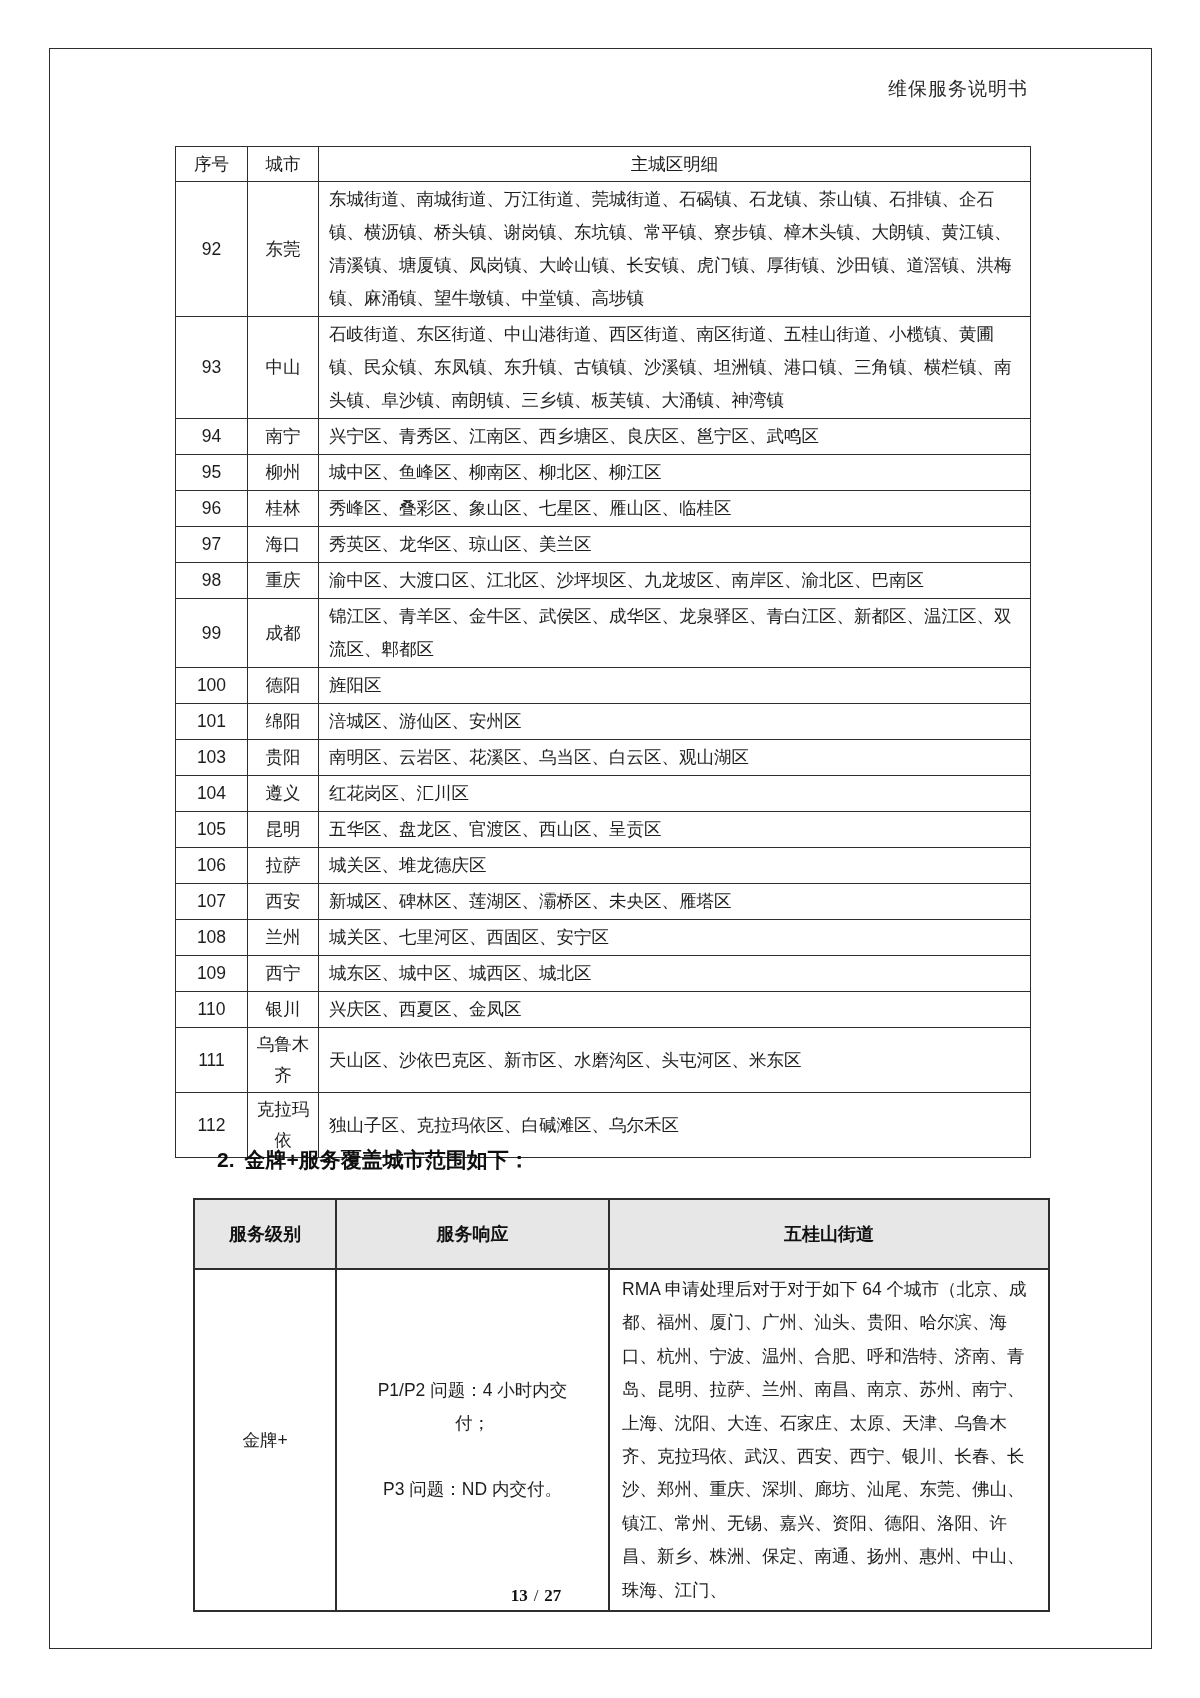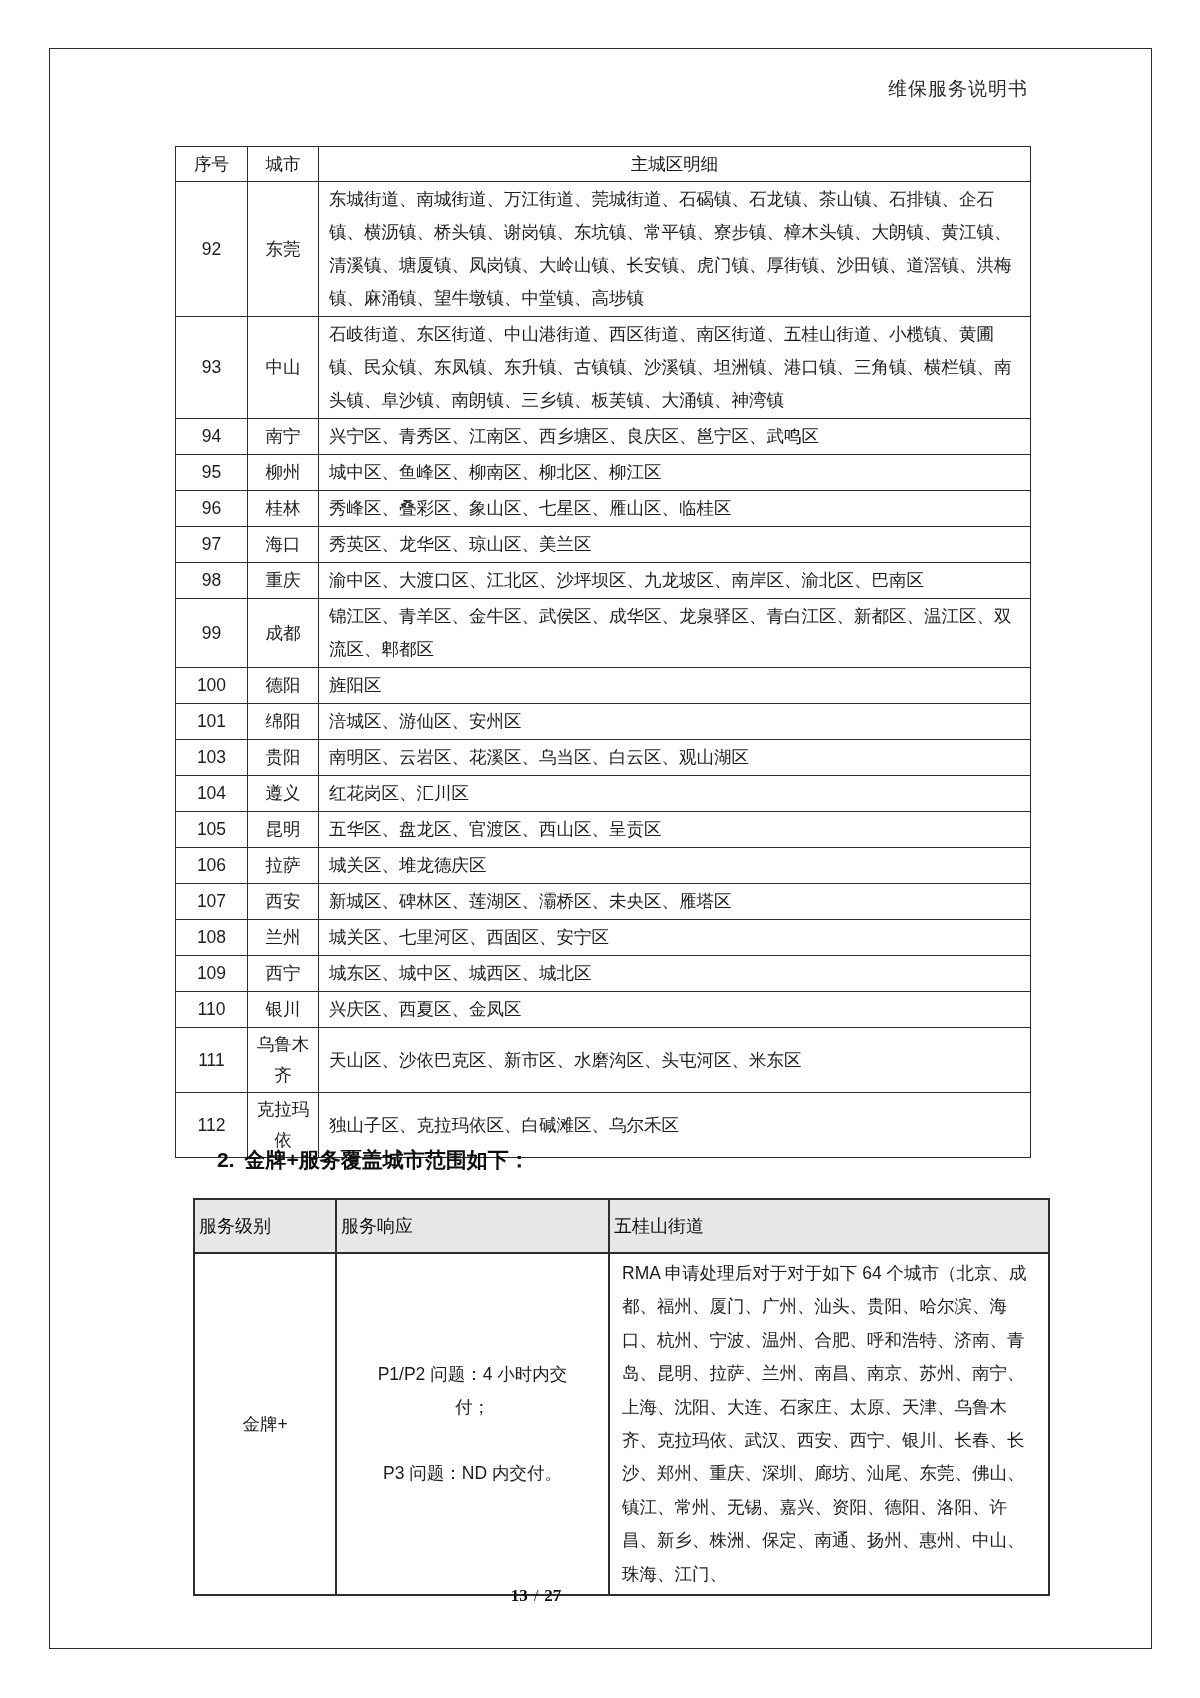--- a/index.html
+++ b/index.html
@@ -58,23 +58,23 @@
   
   table.t2 {
     position:absolute; left:193px; top:1198px;
     width:855px;
     border-collapse:collapse; table-layout:fixed;
     font-size:17.5px; color:#1d1d1d;
   }
   table.t2 th, table.t2 td { border:2px solid #2e2e2e; }
   table.t2 th {
     background:#e7e7e7;
-    height:44px; text-align:left;
-    font-size:18px; font-weight:normal; color:#111;
-    padding:4px;
+    height:44px; text-align:center;
+    font-size:18px; font-weight:bold; color:#111;
+    padding:12px;
   }
   table.t2 td { vertical-align:middle; }
   table.t2 td.level-cell { text-align:center; line-height:33px; }
   table.t2 td.response-cell { text-align:center; padding:0 28px; line-height:33px; }
   table.t2 td.response-cell p { margin:0; }
   table.t2 td.response-cell p + p { margin-top:33px; }
   table.t2 td.cities-cell {
     vertical-align:top; text-align:left;
     height:300px; overflow:hidden;
     padding:3px 12px; line-height:33.4px;

